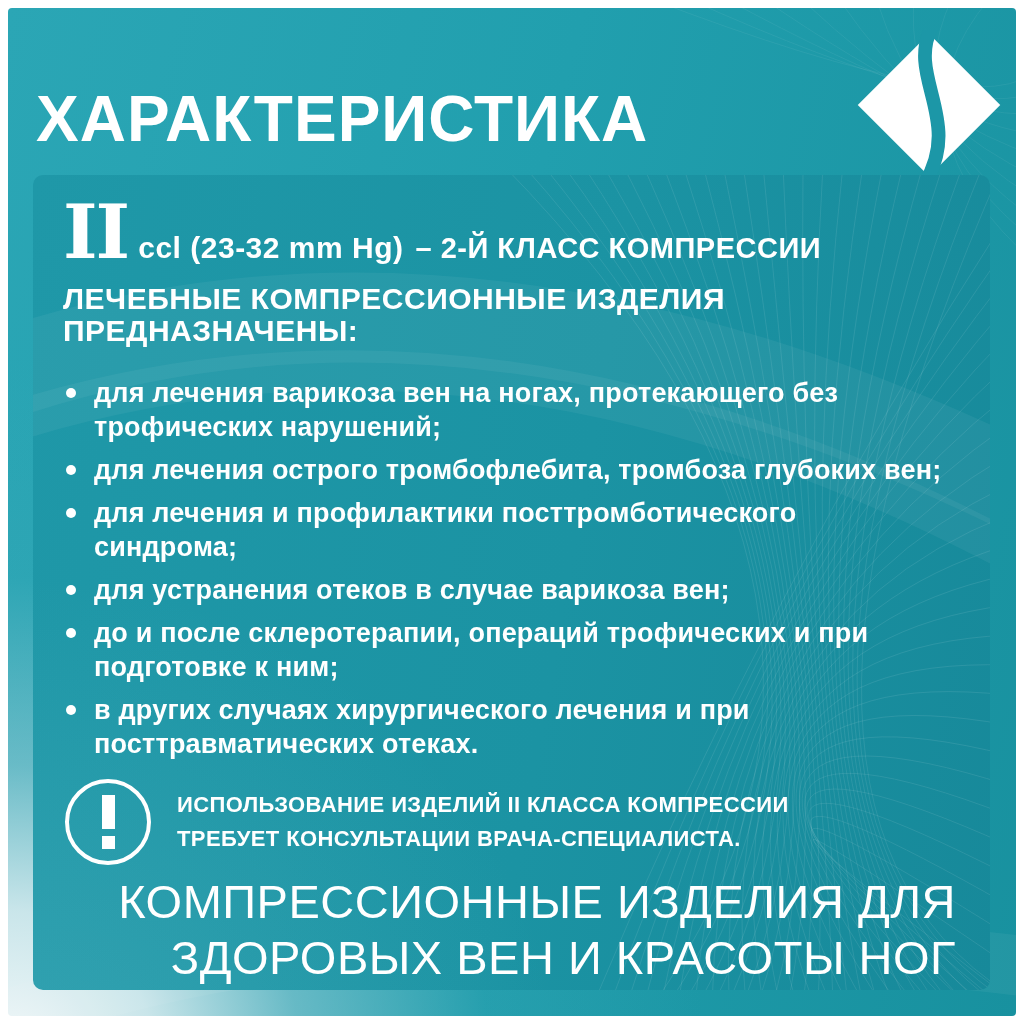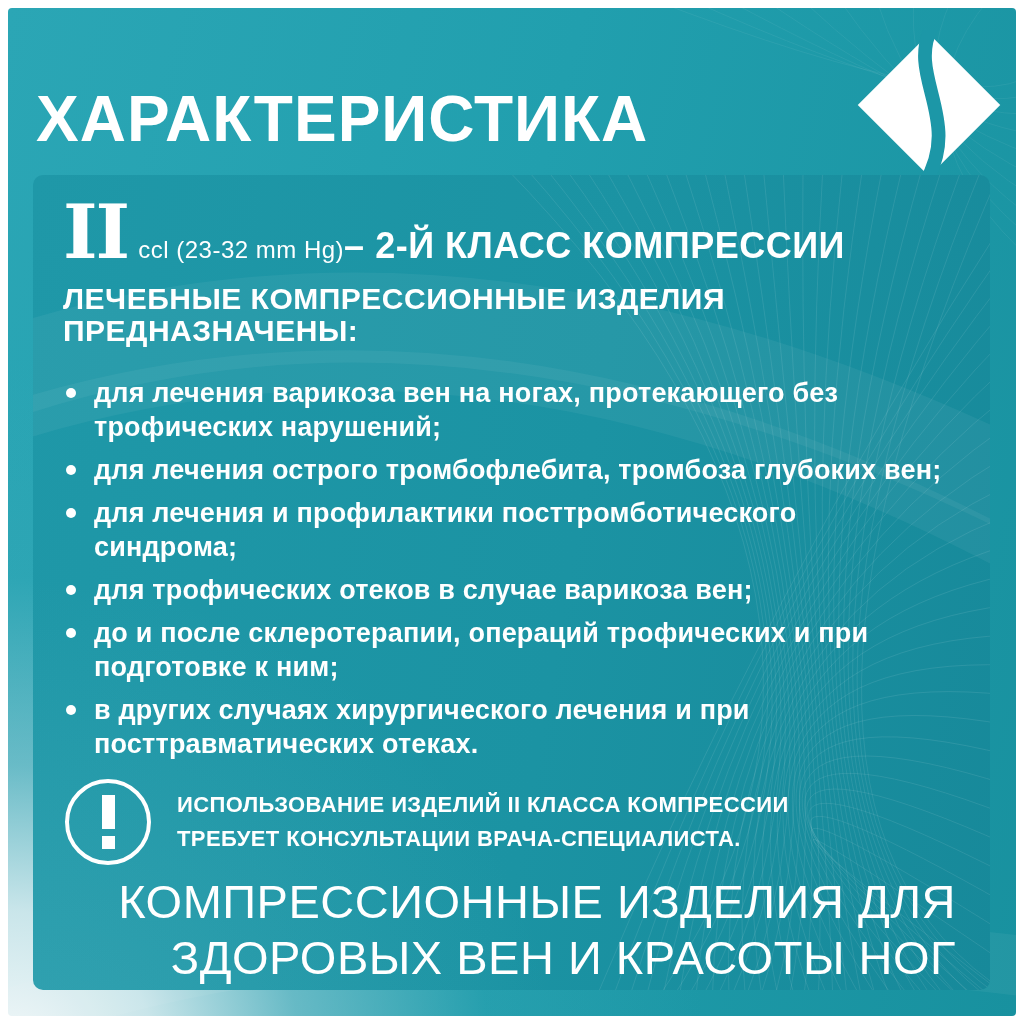--- a/index.html
+++ b/index.html
@@ -36,22 +36,22 @@
       linear-gradient(100deg, #1f98a8 0%, #1b93a3 55%, #17899a 100%);
   }
   .panel-decor{position:absolute;inset:0;pointer-events:none;}
   .panel-inner{position:absolute;inset:0;padding:22px 30px 0 30px;box-sizing:border-box;}
 
   .ccl-row{display:flex;align-items:baseline;white-space:nowrap;}
   .ccl-roman{
     font-family:"DejaVu Serif", serif;font-weight:bold;
     font-size:74px;line-height:70px;letter-spacing:-2px;margin-right:10px;
   }
-  .ccl-abbr{font-weight:normal;font-size:24px;letter-spacing:0.5px;}
-  .ccl-rest{font-weight:bold;font-size:36px;letter-spacing:0.5px;}
+  .ccl-abbr{font-weight:bold;font-size:30px;letter-spacing:0.5px;margin-right:12px;}
+  .ccl-rest{font-weight:bold;font-size:29px;letter-spacing:0.5px;}
 
   .intro{
     margin-top:16px;font-weight:bold;font-size:30px;line-height:32px;
     letter-spacing:0.5px;white-space:pre-line;
   }
 
   .bullets{list-style:none;margin:29px 0 0 0;padding:0;}
   .bullets li{
     position:relative;padding-left:31px;margin-bottom:9px;
     font-weight:bold;font-size:27px;line-height:34px;letter-spacing:0.2px;
@@ -178,21 +178,21 @@
 
       <div class="intro">ЛЕЧЕБНЫЕ КОМПРЕССИОННЫЕ ИЗДЕЛИЯ
 ПРЕДНАЗНАЧЕНЫ:</div>
 
       <ul class="bullets">
         <li>для лечения варикоза вен на ногах, протекающего без
 трофических нарушений;</li>
         <li>для лечения острого тромбофлебита, тромбоза глубоких вен;</li>
         <li>для лечения и профилактики посттромботического
 синдрома;</li>
-        <li>для трофических отеков в случае варикоза вен;</li>
+        <li>для устранения отеков в случае варикоза вен;</li>
         <li>до и после склеротерапии, операций трофических и при
 подготовке к ним;</li>
         <li>в других случаях хирургического лечения и при
 посттравматических отеках.</li>
       </ul>
 
       <div class="warning">
         <div class="warning-circle">
           <span class="excl-bar"></span>
           <span class="excl-dot"></span>

